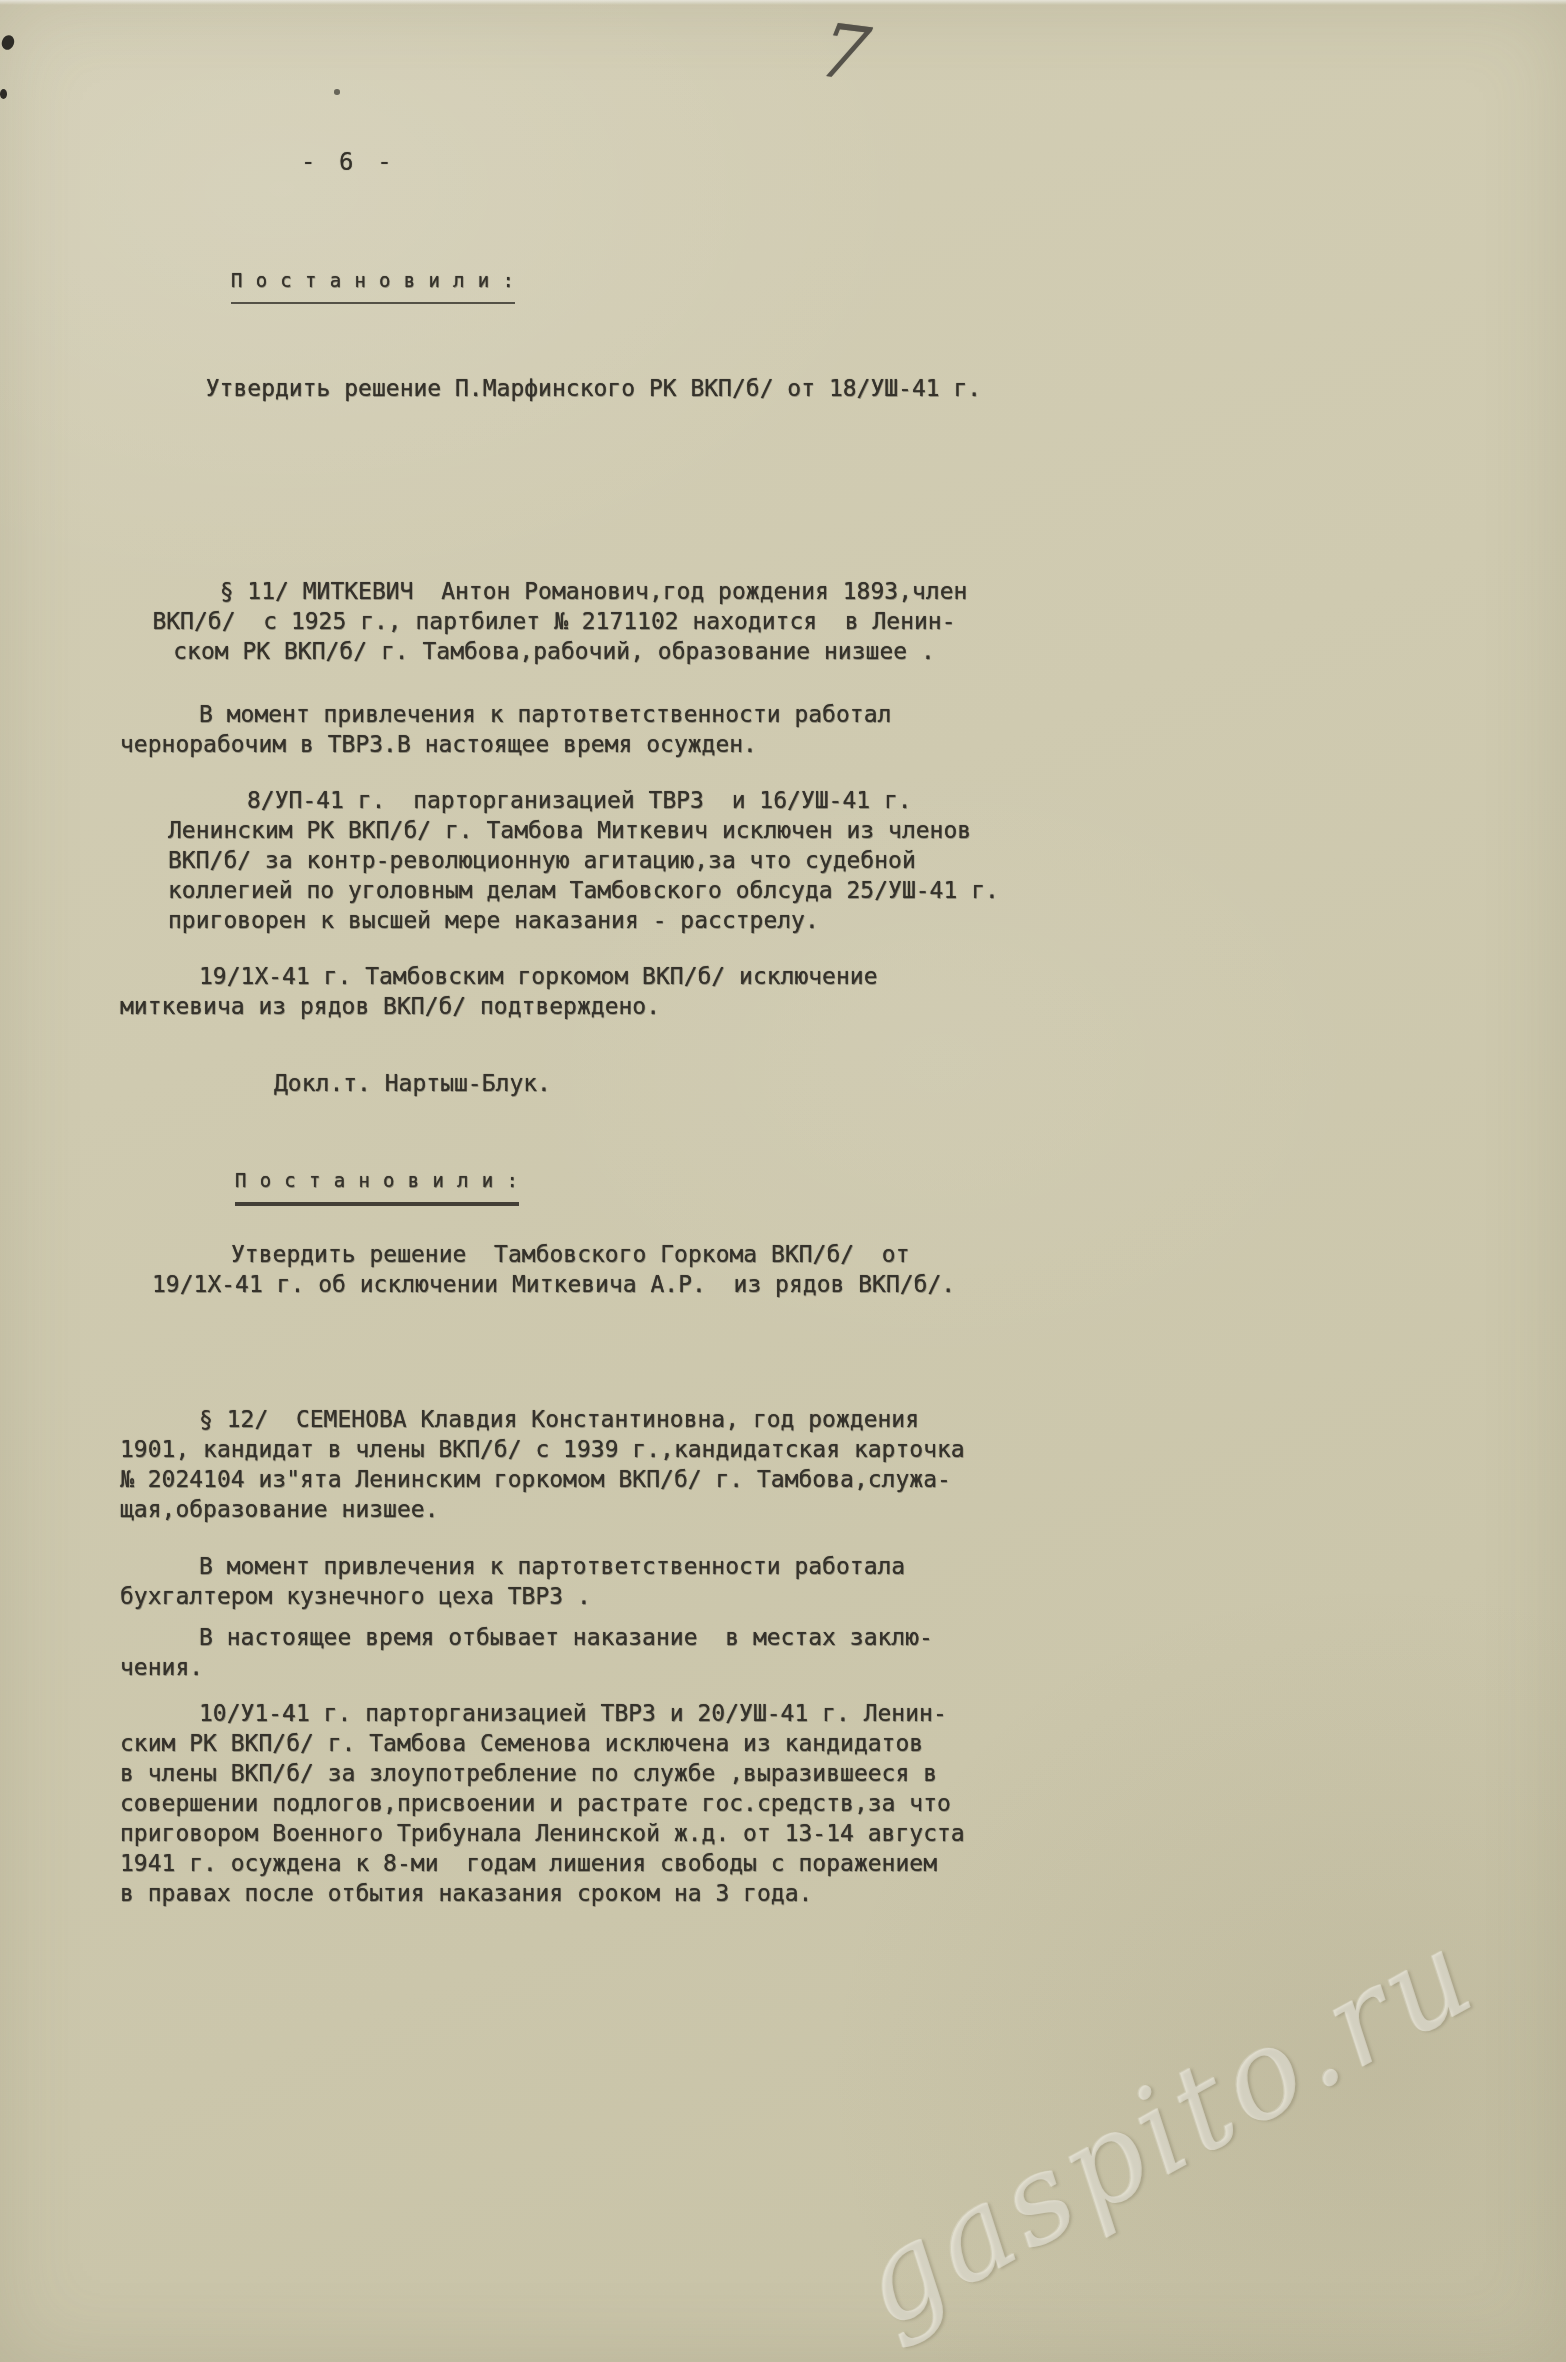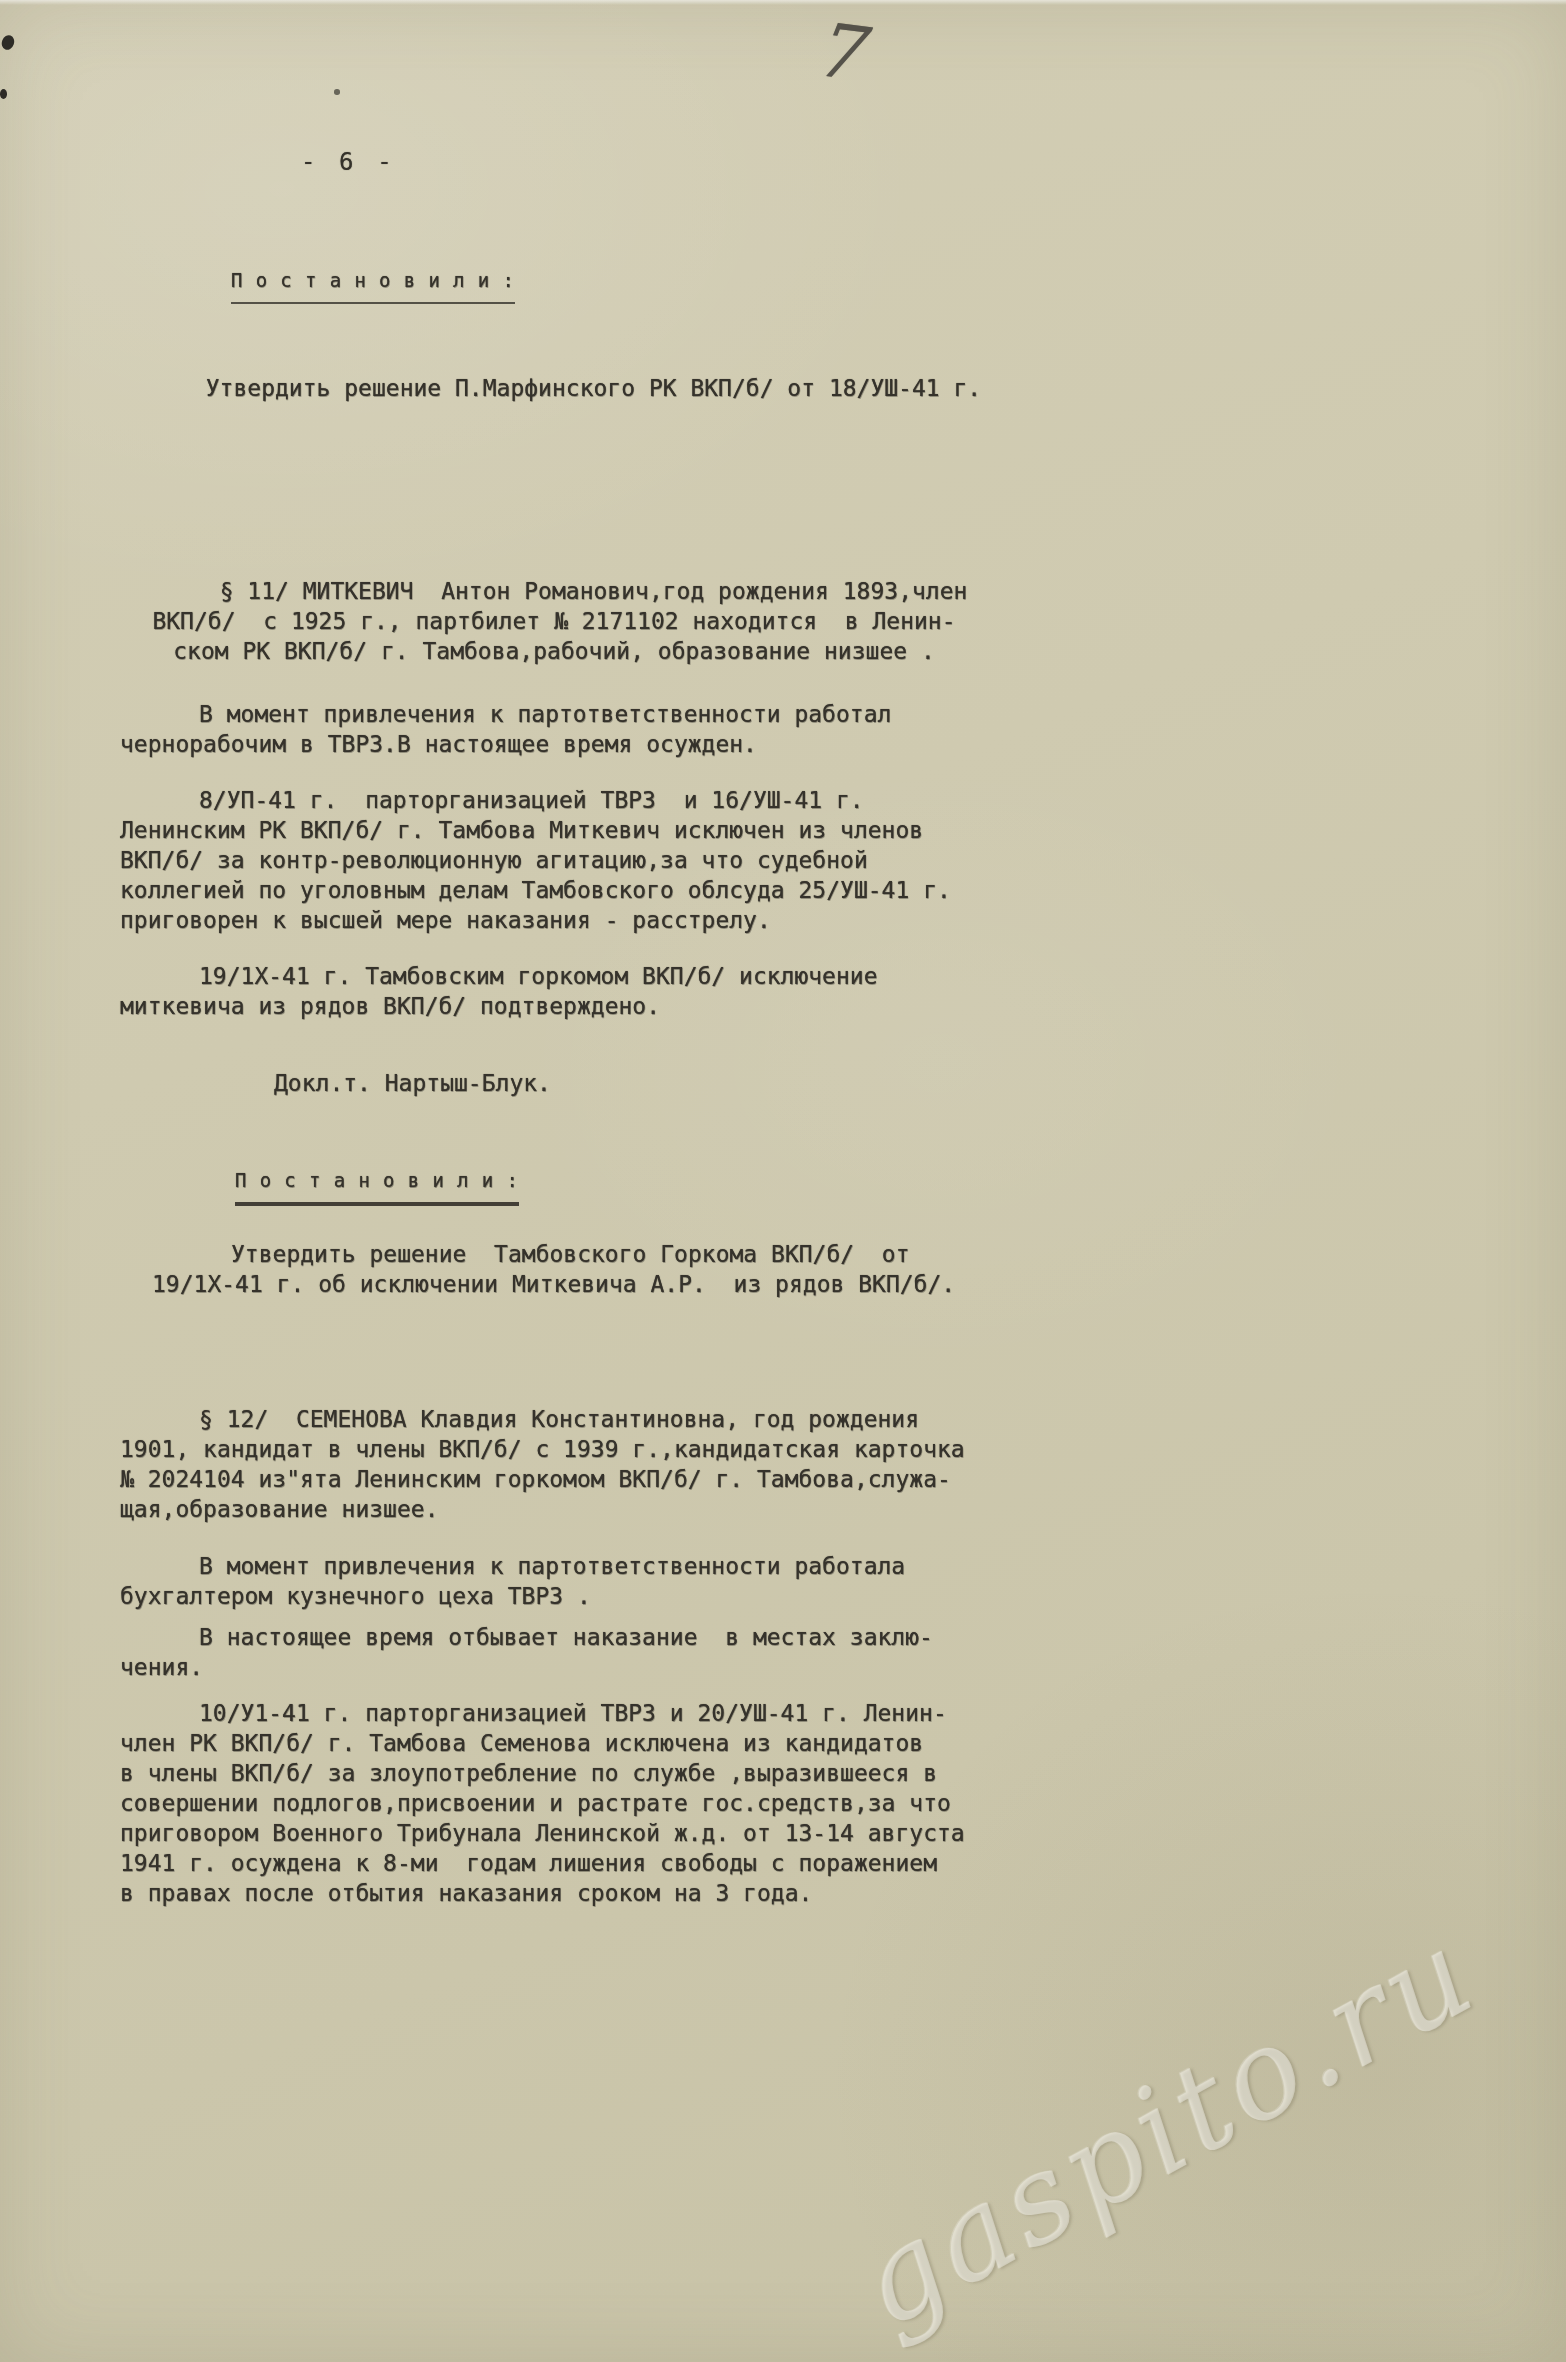--- a/index.html
+++ b/index.html
@@ -48,21 +48,21 @@
     padding-bottom: 6.5px;
     border-bottom: 2.8px solid rgba(48,45,38,0.78);
     text-shadow: 0 0 0.9px rgba(53,50,43,0.85), 0.6px 0.6px 0.6px rgba(53,50,43,0.4);
   }
   #b7 { border-bottom-width: 4.6px; border-bottom-color: rgba(42,39,33,0.85); }
 
   #b0  { top: 265px;  left: 231px; }
   #b1  { top: 373px; text-align: center;  }
   #b2  { top: 576px; text-align: center;  }
   #b3  { top: 699px;  }
-  #b4  { top: 785px;  }
+  #b4  { top: 785px; margin-left: 48px;  }
   #b5  { top: 961px; }
   #b6  { top: 1068px; left: 274px; }
   #b7  { top: 1165px; left: 235px; }
   #b8  { top: 1239px; margin-left: 32px; }
   #b9  { top: 1404px; }
   #b10 { top: 1551px; }
   #b11 { top: 1622px; }
   #b12 { top: 1698px; }
 
   .page-number {
@@ -169,21 +169,21 @@
     <div class="line">бухгалтером кузнечного цеха ТВРЗ .</div>
   </div>
 
   <div class="block para" id="b11">
     <div class="line">В настоящее время отбывает наказание  в местах заклю-</div>
     <div class="line">чения.</div>
   </div>
 
   <div class="block para" id="b12">
     <div class="line">10/У1-41 г. парторганизацией ТВРЗ и 20/УШ-41 г. Ленин-</div>
-    <div class="line">член РК ВКП/б/ г. Тамбова Семенова исключена из кандидатов</div>
+    <div class="line">ским РК ВКП/б/ г. Тамбова Семенова исключена из кандидатов</div>
     <div class="line">в члены ВКП/б/ за злоупотребление по службе ,выразившееся в</div>
     <div class="line">совершении подлогов,присвоении и растрате гос.средств,за что</div>
     <div class="line">приговором Военного Трибунала Ленинской ж.д. от 13-14 августа</div>
     <div class="line">1941 г. осуждена к 8-ми  годам лишения свободы с поражением</div>
     <div class="line">в правах после отбытия наказания сроком на 3 года.</div>
   </div>
 
   <div class="watermark">gaspito.ru</div>
 
 </div>

